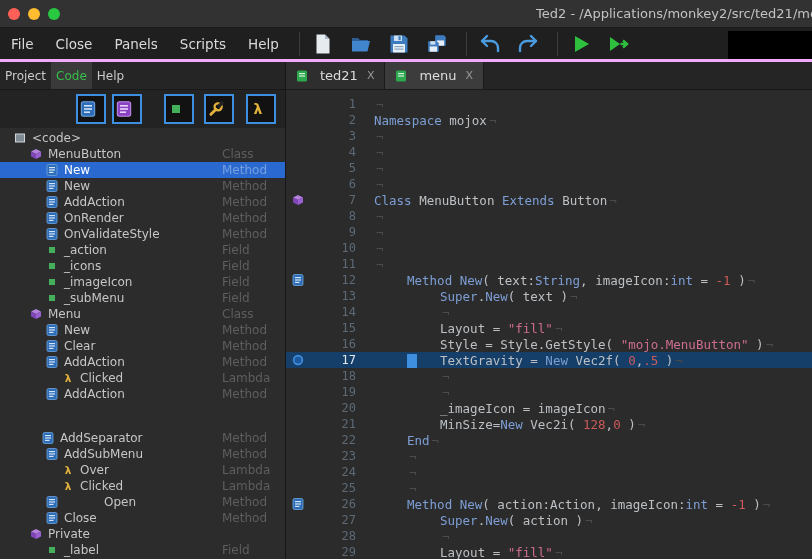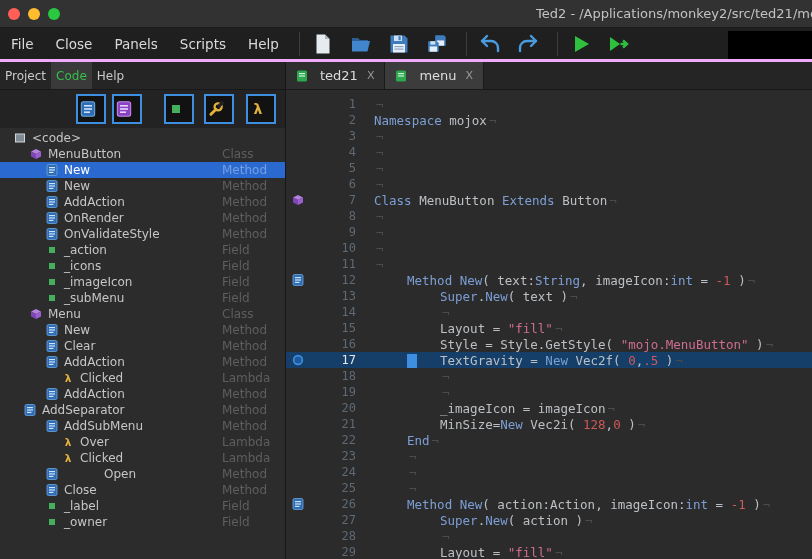--- a/index.html
+++ b/index.html
@@ -399,21 +399,21 @@
               <svg width="12" height="12" viewBox="0 0 12 12">
                 <rect x="1" y="0.5" width="10" height="11" rx="1.5" fill="#2e6db8" stroke="#6fa6dd" stroke-width="0.8"></rect>
                 <rect x="3" y="3" width="6" height="1.2" fill="#cfe3f5"></rect>
                 <rect x="3" y="5.4" width="6" height="1.2" fill="#cfe3f5"></rect>
                 <rect x="3" y="7.8" width="4.5" height="1.2" fill="#cfe3f5"></rect>
               </svg>
             </span>
             <span>AddAction</span>
             <span class="ttype">Method</span>
           </div>
-          <div class="trow" style="padding-left: 24px;">
+          <div class="trow" style="padding-left: 42px; margin-top: 28px;">
             <span class="ticon" style="height: 12px; width: 12px;">
               <svg width="12" height="12" viewBox="0 0 12 12">
                 <rect x="1" y="0.5" width="10" height="11" rx="1.5" fill="#2e6db8" stroke="#6fa6dd" stroke-width="0.8"></rect>
                 <rect x="3" y="3" width="6" height="1.2" fill="#cfe3f5"></rect>
                 <rect x="3" y="5.4" width="6" height="1.2" fill="#cfe3f5"></rect>
                 <rect x="3" y="7.8" width="4.5" height="1.2" fill="#cfe3f5"></rect>
               </svg>
             </span>
             <span>AddSeparator</span>
             <span class="ttype">Method</span>
@@ -464,20 +464,30 @@
             <span class="ticon" style="height: 12px; width: 12px;">
               <svg width="12" height="12" viewBox="0 0 12 12">
                 <rect x="1" y="0.5" width="10" height="11" rx="1.5" fill="#2e6db8" stroke="#6fa6dd" stroke-width="0.8"></rect>
                 <rect x="3" y="3" width="6" height="1.2" fill="#cfe3f5"></rect>
                 <rect x="3" y="5.4" width="6" height="1.2" fill="#cfe3f5"></rect>
                 <rect x="3" y="7.8" width="4.5" height="1.2" fill="#cfe3f5"></rect>
               </svg>
             </span>
             <span>Close</span>
             <span class="ttype">Method</span>
+          </div>
+          <div class="trow" style="padding-left: 30px;">
+            <span class="ticon" style="height: 12px; width: 12px;">
+              <svg width="12" height="12" viewBox="0 0 12 12">
+                <polygon points="6,1 11,3.5 6,6 1,3.5" fill="#b482dd"></polygon>
+                <polygon points="1,3.5 6,6 6,11 1,8.5" fill="#7e45b5"></polygon>
+                <polygon points="11,3.5 6,6 6,11 11,8.5" fill="#9a5fd0"></polygon>
+              </svg>
+            </span>
+            <span>Private</span>
           </div>
           <div class="trow" style="padding-left: 46px;">
             <span class="ticon" style="height: 12px; width: 12px;">
               <svg width="12" height="12" viewBox="0 0 12 12">
                 <rect x="3" y="3" width="6" height="6" fill="#44b05c"></rect>
               </svg>
             </span>
             <span>_label</span>
             <span class="ttype">Field</span>
           </div>

